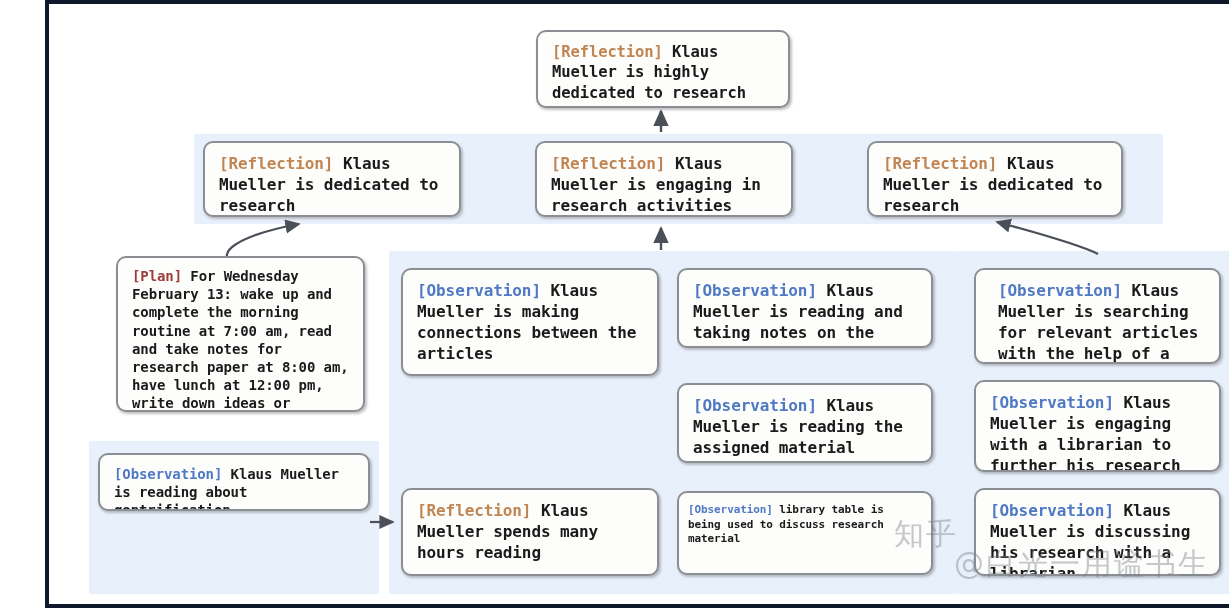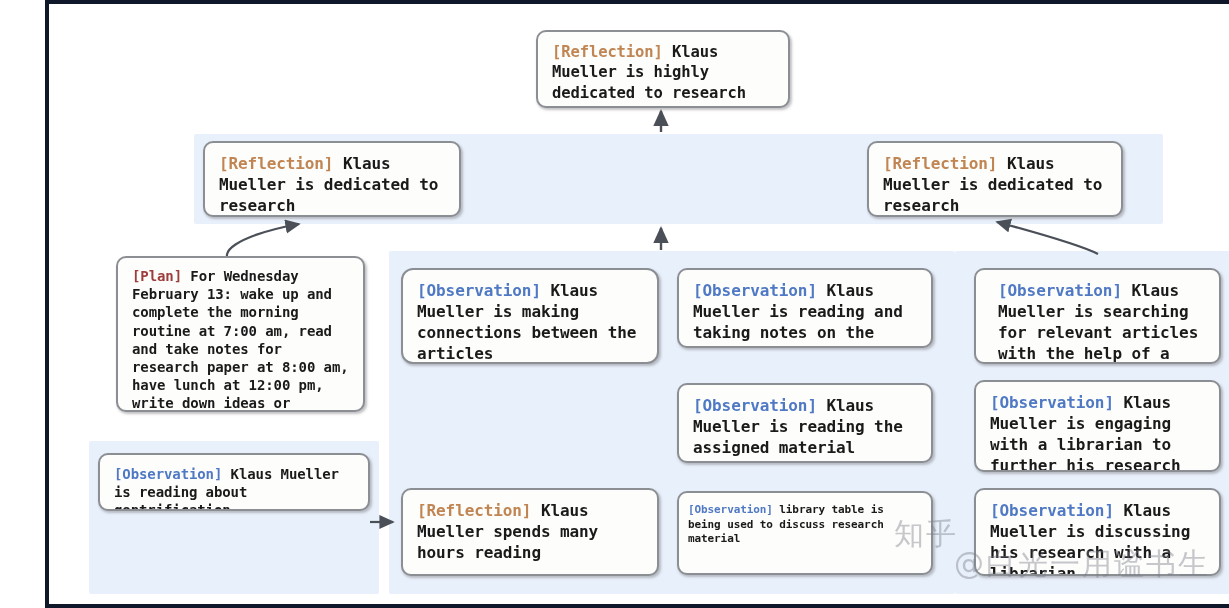--- a/index.html
+++ b/index.html
@@ -101,29 +101,30 @@
 
     <path d="M1049,250 C1035,243 1000,232 948,218" stroke="#4a4f58" stroke-width="2.2" fill="none" marker-end="url(#ah)"></path>
 
     <path d="M321,518 L344,518" stroke="#4a4f58" stroke-width="2.2" fill="none" marker-end="url(#ah)"></path>
   </svg>
 
   <div class="node fs15" style="left:487px; top:26px; width:254px; height:78px;"><span class="tag tag-reflection">[Reflection]</span><span> Klaus Mueller is highly dedicated to research</span></div>
 
   <div class="node fs14" style="left:154px; top:137px; width:258px; height:76px;"><span class="tag tag-reflection">[Reflection]</span><span> Klaus Mueller is dedicated to research</span></div>
 
+  <div class="node fs14" style="left:486px; top:137px; width:258px; height:76px;"><span class="tag tag-reflection">[Reflection]</span><span> Klaus Mueller is engaging in research activities</span></div>
 
   <div class="node fs14" style="left:818px; top:137px; width:256px; height:76px;"><span class="tag tag-reflection">[Reflection]</span><span> Klaus Mueller is dedicated to research</span></div>
 
   <div class="node fs12" style="left:67px; top:252px; width:249px; height:156px; padding-top:9px;"><span class="tag tag-plan">[Plan]</span><span> For Wednesday February 13: wake up and complete the morning routine at 7:00 am, read and take notes for research paper at 8:00 am, have lunch at 12:00 pm, write down ideas or brainstorm potential solutions at 1:00 pm, [...]</span></div>
 
   <div class="node fs12" style="left:49px; top:449px; width:272px; height:58px;"><span class="tag tag-observation">[Observation]</span><span> Klaus Mueller is reading about gentrification</span></div>
 
 
-  <div class="node fs14" style="left:352px; top:264px; width:258px; height:96px;border-radius:12px;"><span class="tag tag-observation">[Observation]</span><span> Klaus Mueller is making connections between the articles</span></div>
+  <div class="node fs14" style="left:352px; top:264px; width:258px; height:108px;"><span class="tag tag-observation">[Observation]</span><span> Klaus Mueller is making connections between the articles</span></div>
 
 
   <div class="node fs14" style="left:352px; top:484px; width:258px; height:88px;"><span class="tag tag-reflection">[Reflection]</span><span> Klaus Mueller spends many hours reading</span></div>
 
   <div class="node fs14" style="left:628px; top:264px; width:256px; height:80px;"><span class="tag tag-observation">[Observation]</span><span> Klaus Mueller is reading and taking notes on the articles</span></div>
 
   <div class="node fs14" style="left:628px; top:379px; width:256px; height:80px;"><span class="tag tag-observation">[Observation]</span><span> Klaus Mueller is reading the assigned material</span></div>
 
   <div class="node fs13" style="left:628px; top:487px; width:256px; height:84px;"><span class="tag tag-observation">[Observation]</span><span> library table is being used to discuss research material</span></div>
 

